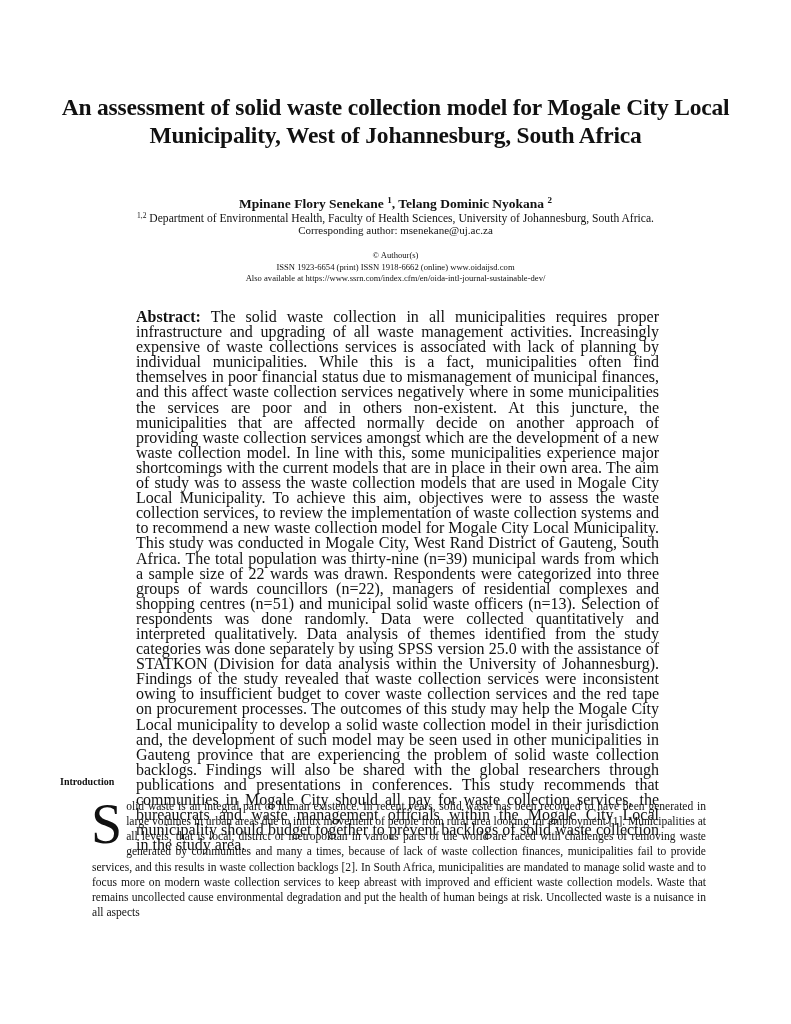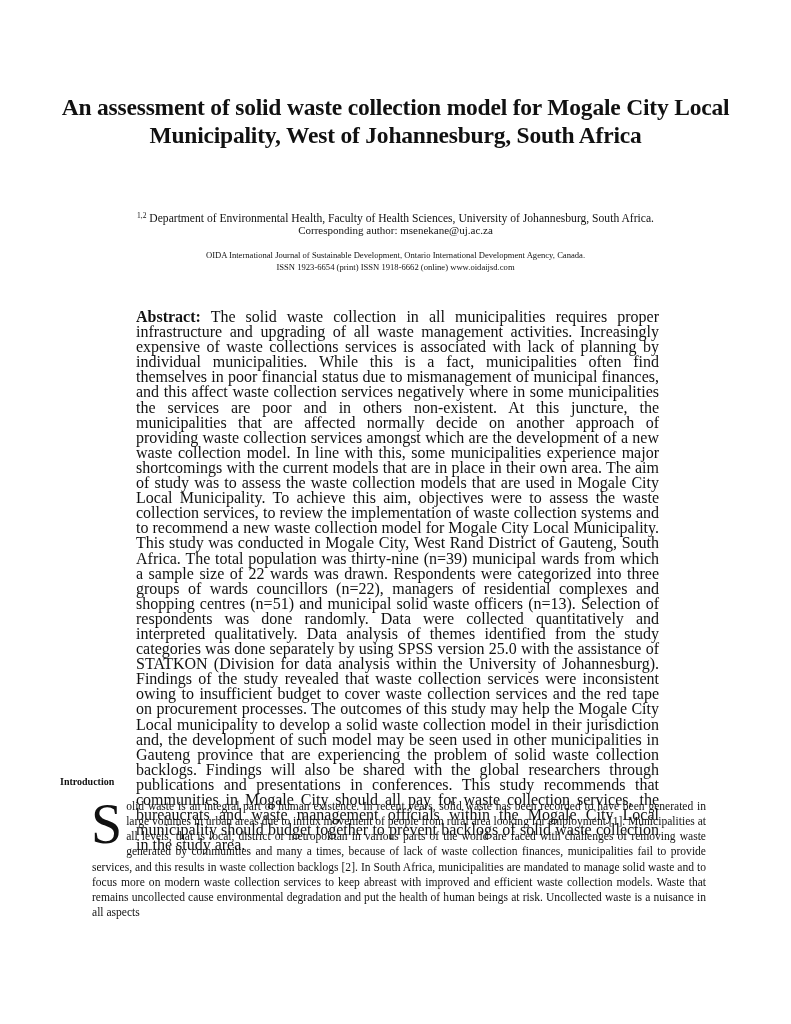--- a/index.html
+++ b/index.html
@@ -19,31 +19,37 @@
   .intro { position: absolute; left: 92px; top: 799px; width: 614px; text-align: justify; font-size: 11.55px; line-height: 15.15px; }
   .dropcap { float: left; font-size: 56px; line-height: 44px; margin: 3px 4px 0 -1px; height: 44px; }
 </style>
 </head>
 <body>
 
 <div class="page">
 
   <div class="title">An assessment of solid waste collection model for Mogale City Local Municipality, West of Johannesburg, South Africa</div>
 
+  <div class="authors">
+    <span>Mpinane Flory Senekane</span>
+    <sup>1</sup><span>, </span><span>Telang Dominic Nyokana</span>
+    <sup>2</sup>
+  </div>
 
   <div class="affil">
     <sup>1,2</sup>
     <span>Department of Environmental Health, Faculty of Health Sciences, University of Johannesburg, South Africa.</span>
   </div>
 
   <div class="corr">Corresponding author: msenekane@uj.ac.za</div>
 
   <div class="meta">
-    <div>OIDA International Journal of Sustainable Development, Ontario International Development Agency, Canada.</div>
+    <div>© Authour(s)</div>
     <div>ISSN 1923-6654 (print) ISSN 1918-6662 (online) www.oidaijsd.com</div>
+    <div>Also available at https://www.ssrn.com/index.cfm/en/oida-intl-journal-sustainable-dev/</div>
   </div>
 
   <div class="abstract"><b>Abstract:</b><span> The solid waste collection in all municipalities requires proper infrastructure and upgrading of all waste management activities. Increasingly expensive of waste collections services is associated with lack of planning by individual municipalities. While this is a fact, municipalities often find themselves in poor financial status due to mismanagement of municipal finances, and this affect waste collection services negatively where in some municipalities the services are poor and in others non-existent. At this juncture, the municipalities that are affected normally decide on another approach of providing waste collection services amongst which are the development of a new waste collection model. In line with this, some municipalities experience major shortcomings with the current models that are in place in their own area. The aim of study was to assess the waste collection models that are used in Mogale City Local Municipality. To achieve this aim, objectives were to assess the waste collection services, to review the implementation of waste collection systems and to recommend a new waste collection model for Mogale City Local Municipality. This study was conducted in Mogale City, West Rand District of Gauteng, South Africa. The total population was thirty-nine (n=39) municipal wards from which a sample size of 22 wards was drawn.  Respondents were categorized into three groups of wards councillors (n=22), managers of residential complexes and shopping centres (n=51) and municipal solid waste officers (n=13). Selection of respondents was done randomly. Data were collected quantitatively and interpreted qualitatively. Data analysis of themes identified from the study categories was done separately by using SPSS version 25.0 with the assistance of STATKON (Division for data analysis within the University of Johannesburg). Findings of the study revealed that waste collection services were inconsistent owing to insufficient budget to cover waste collection services and the red tape on procurement processes. The outcomes of this study may help the Mogale City Local municipality to develop a solid waste collection model in their jurisdiction and, the development of such model may be seen used in other municipalities in Gauteng province that are experiencing the problem of solid waste collection backlogs. Findings will also be shared with the global researchers through publications and presentations in conferences. This study recommends that communities in Mogale City should all pay for waste collection services, the bureaucrats and waste management officials within the Mogale City Local municipality should budget together to prevent backlogs of solid waste collection in the study area.</span></div>
 
 
   <div class="intro-heading">Introduction</div>
 
   <div class="intro"><span class="dropcap">S</span><span>olid waste is an integral part of human existence. In recent years, solid waste has been recorded to have been generated in large volumes in urban areas due to influx movement of people from rural area looking for employment [1]. Municipalities at all levels, that is local, district or metropolitan in various parts of the world are faced with challenges of removing waste generated by communities and many a times, because of lack of waste collection finances, municipalities fail to provide services, and this results in waste collection backlogs [2]. In South Africa, municipalities are mandated to manage solid waste and to focus more on modern waste collection services to keep abreast with improved and efficient waste collection models. Waste that remains uncollected cause environmental degradation and put the health of human beings at risk. Uncollected waste is a nuisance in all aspects</span></div>
 
 </div>

